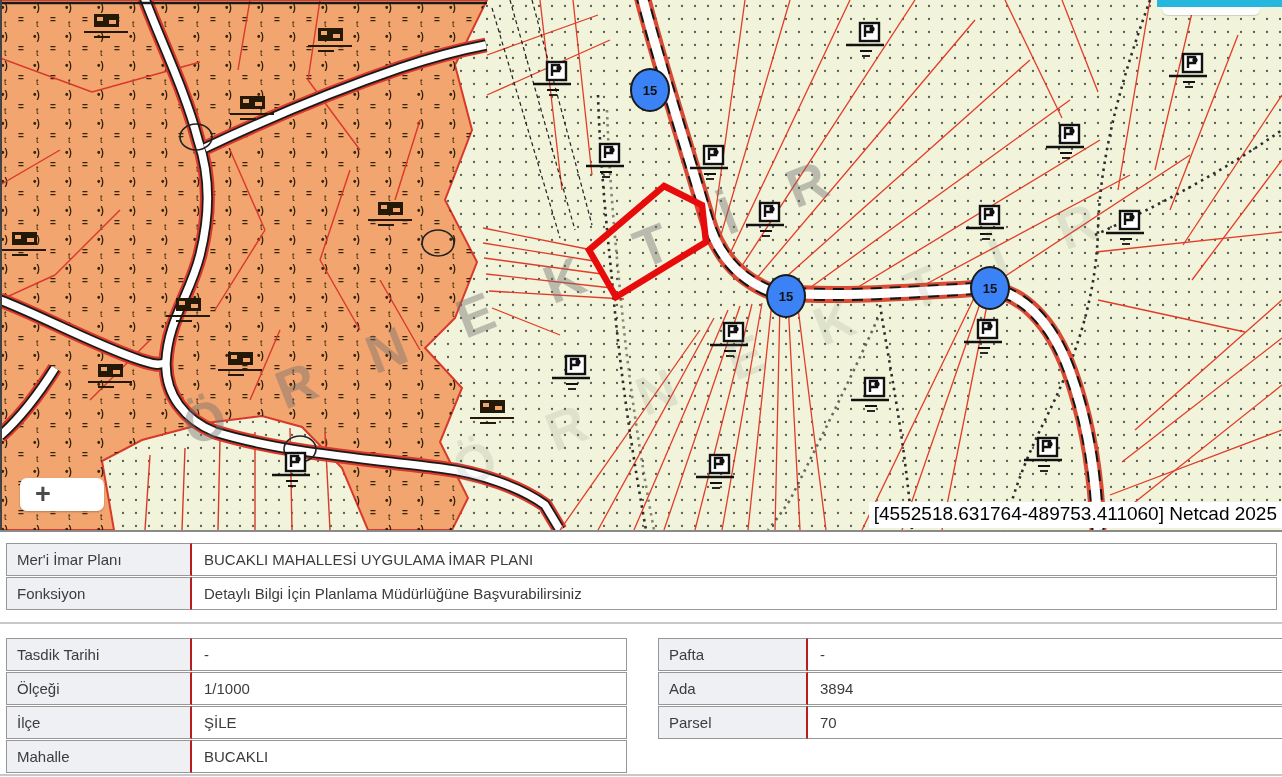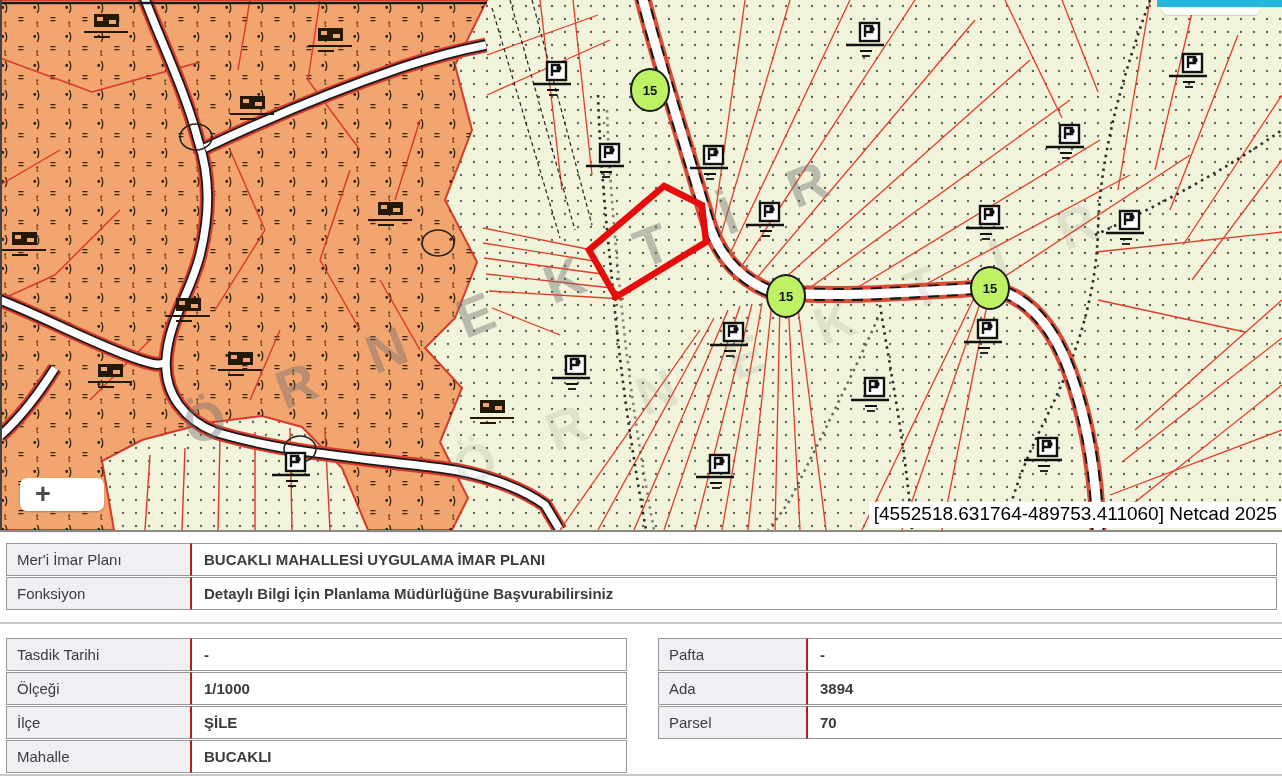--- a/index.html
+++ b/index.html
@@ -11,21 +11,21 @@
        overflow:hidden;border-bottom:2px solid #8a8a8a;}
   .map svg{position:absolute;left:0;top:0;}
 
   .watermark{position:absolute;font-weight:bold;white-space:nowrap;
              transform:rotate(-21.5deg);transform-origin:0 50%;
              font-size:54px;letter-spacing:58px;color:#6f6f6f;pointer-events:none;}
   .wm-main{left:185px;top:398px;opacity:.42;}
   .wm-faint{left:455px;top:440px;opacity:.13;}
 
   .road-label{position:absolute;transform:translate(-50%,-50%);
-              background:#bef264;border:2px solid #1a1a1a;border-radius:50%;
+              background:#3b82f6;border:2px solid #1a1a1a;border-radius:50%;
               min-width:26px;height:20px;display:flex;align-items:center;justify-content:center;
               font-size:13px;font-weight:bold;color:#111;padding:10px 5px;line-height:1;}
 
   .coord-label{position:absolute;right:0;bottom:2px;background:#fff;
                padding:1px 5px 3px 5px;font-size:19px;color:#000;}
 
   .zoom-btn{position:absolute;left:20px;top:478px;width:84px;height:33px;background:#fff;
             border-radius:7px;box-shadow:0 1px 2px rgba(0,0,0,.25);
             display:flex;align-items:center;padding-left:15px;box-sizing:border-box;
             font-size:27px;font-weight:bold;color:#4a4a4a;cursor:pointer;user-select:none;}
@@ -33,21 +33,21 @@
   .cyan-bar{position:absolute;left:1157px;top:0;width:125px;height:7px;background:#25b7dd;}
   .cyan-under{position:absolute;left:1162px;top:7px;width:98px;height:8px;background:#fdfdfd;
               border-radius:0 0 6px 6px;box-shadow:0 1px 1px rgba(0,0,0,.15);}
 
   
   .tbl{position:absolute;}
   .t-row{display:flex;margin-bottom:1px;background:#fff;}
   .t-label,.t-value{box-sizing:border-box;height:33px;line-height:31px;border:1px solid #979797;
                     font-size:15px;color:#3c3c3c;white-space:nowrap;overflow:hidden;}
   .t-label{background:#eef0f4;padding-left:10px;border-right:2px solid #b91c1c;}
-  .t-value{background:#fff;padding-left:12px;flex:1;border-left:none;font-weight:bold;}
+  .t-value{background:#fff;padding-left:12px;flex:1;border-left:none;}
 
   .plan-tbl{left:6px;top:543px;width:1271px;}
   .plan-tbl .t-label{width:186px;}
 
   .left-tbl{left:6px;top:638px;width:621px;}
   .left-tbl .t-label{width:186px;}
 
   .right-tbl{left:658px;top:638px;width:747px;}
   .right-tbl .t-label{width:150px;}
 

